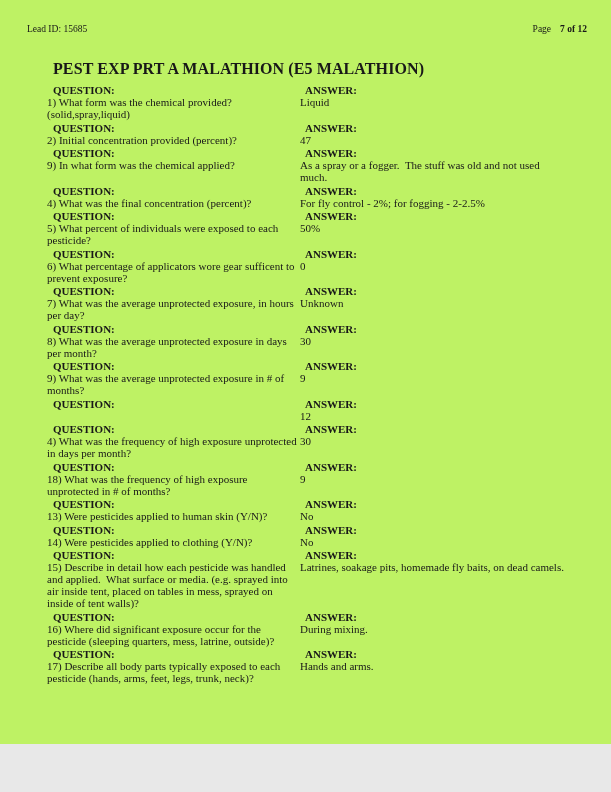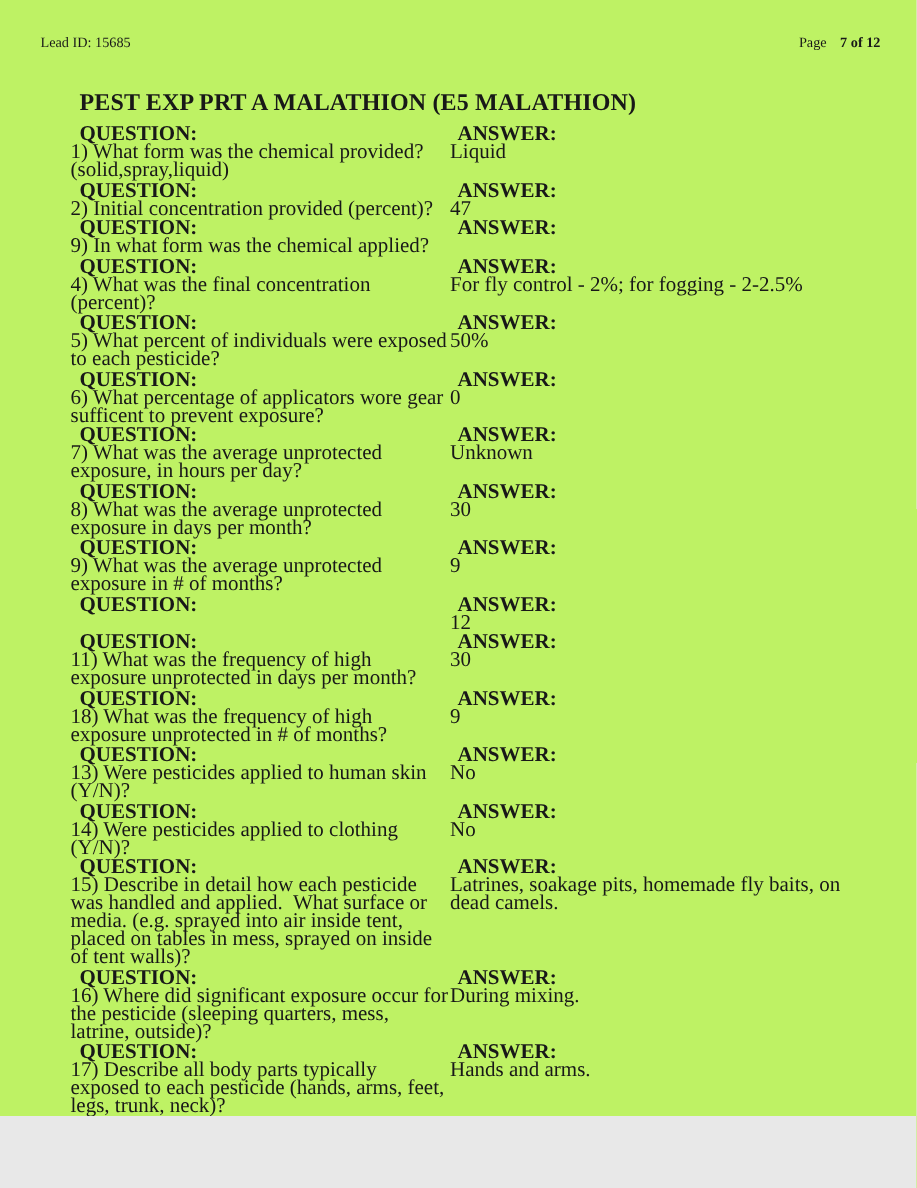--- a/index.html
+++ b/index.html
@@ -38,21 +38,21 @@
     font-size: 16px;
     font-weight: 700;
     letter-spacing: 0.1px;
     line-height: 12px;
   }
   .qa-list {
     position: absolute;
     top: 84px;
     left: 47px;
     width: 521px;
-    font-size: 14px;
+    font-size: 11px;
     line-height: 12px;
   }
   .qa-row {
     display: grid;
     grid-template-columns: 253px 268px;
     margin-bottom: 1.5px;
   }
   .lbl {
     font-weight: 700;
   }
@@ -96,20 +96,21 @@
     </div>
   </div>
 
   <div class="qa-row">
     <div class="q-col">
       <div class="lbl q-lbl">QUESTION:</div>
       <div class="txt q-txt">9) In what form was the chemical applied?</div>
     </div>
     <div class="a-col">
       <div class="lbl a-lbl">ANSWER:</div>
+      <div class="txt a-txt">As a spray or a fogger.  The stuff was old and not used much.</div>
     </div>
   </div>
 
   <div class="qa-row">
     <div class="q-col">
       <div class="lbl q-lbl">QUESTION:</div>
       <div class="txt q-txt">4) What was the final concentration (percent)?</div>
     </div>
     <div class="a-col">
       <div class="lbl a-lbl">ANSWER:</div>
@@ -178,21 +179,21 @@
     </div>
     <div class="a-col">
       <div class="lbl a-lbl">ANSWER:</div>
       <div class="txt a-txt">12</div>
     </div>
   </div>
 
   <div class="qa-row">
     <div class="q-col">
       <div class="lbl q-lbl">QUESTION:</div>
-      <div class="txt q-txt">11) What was the frequency of high exposure unprotected in days per month?</div>
+      <div class="txt q-txt">4) What was the frequency of high exposure unprotected in days per month?</div>
     </div>
     <div class="a-col">
       <div class="lbl a-lbl">ANSWER:</div>
       <div class="txt a-txt">30</div>
     </div>
   </div>
 
   <div class="qa-row">
     <div class="q-col">
       <div class="lbl q-lbl">QUESTION:</div>

